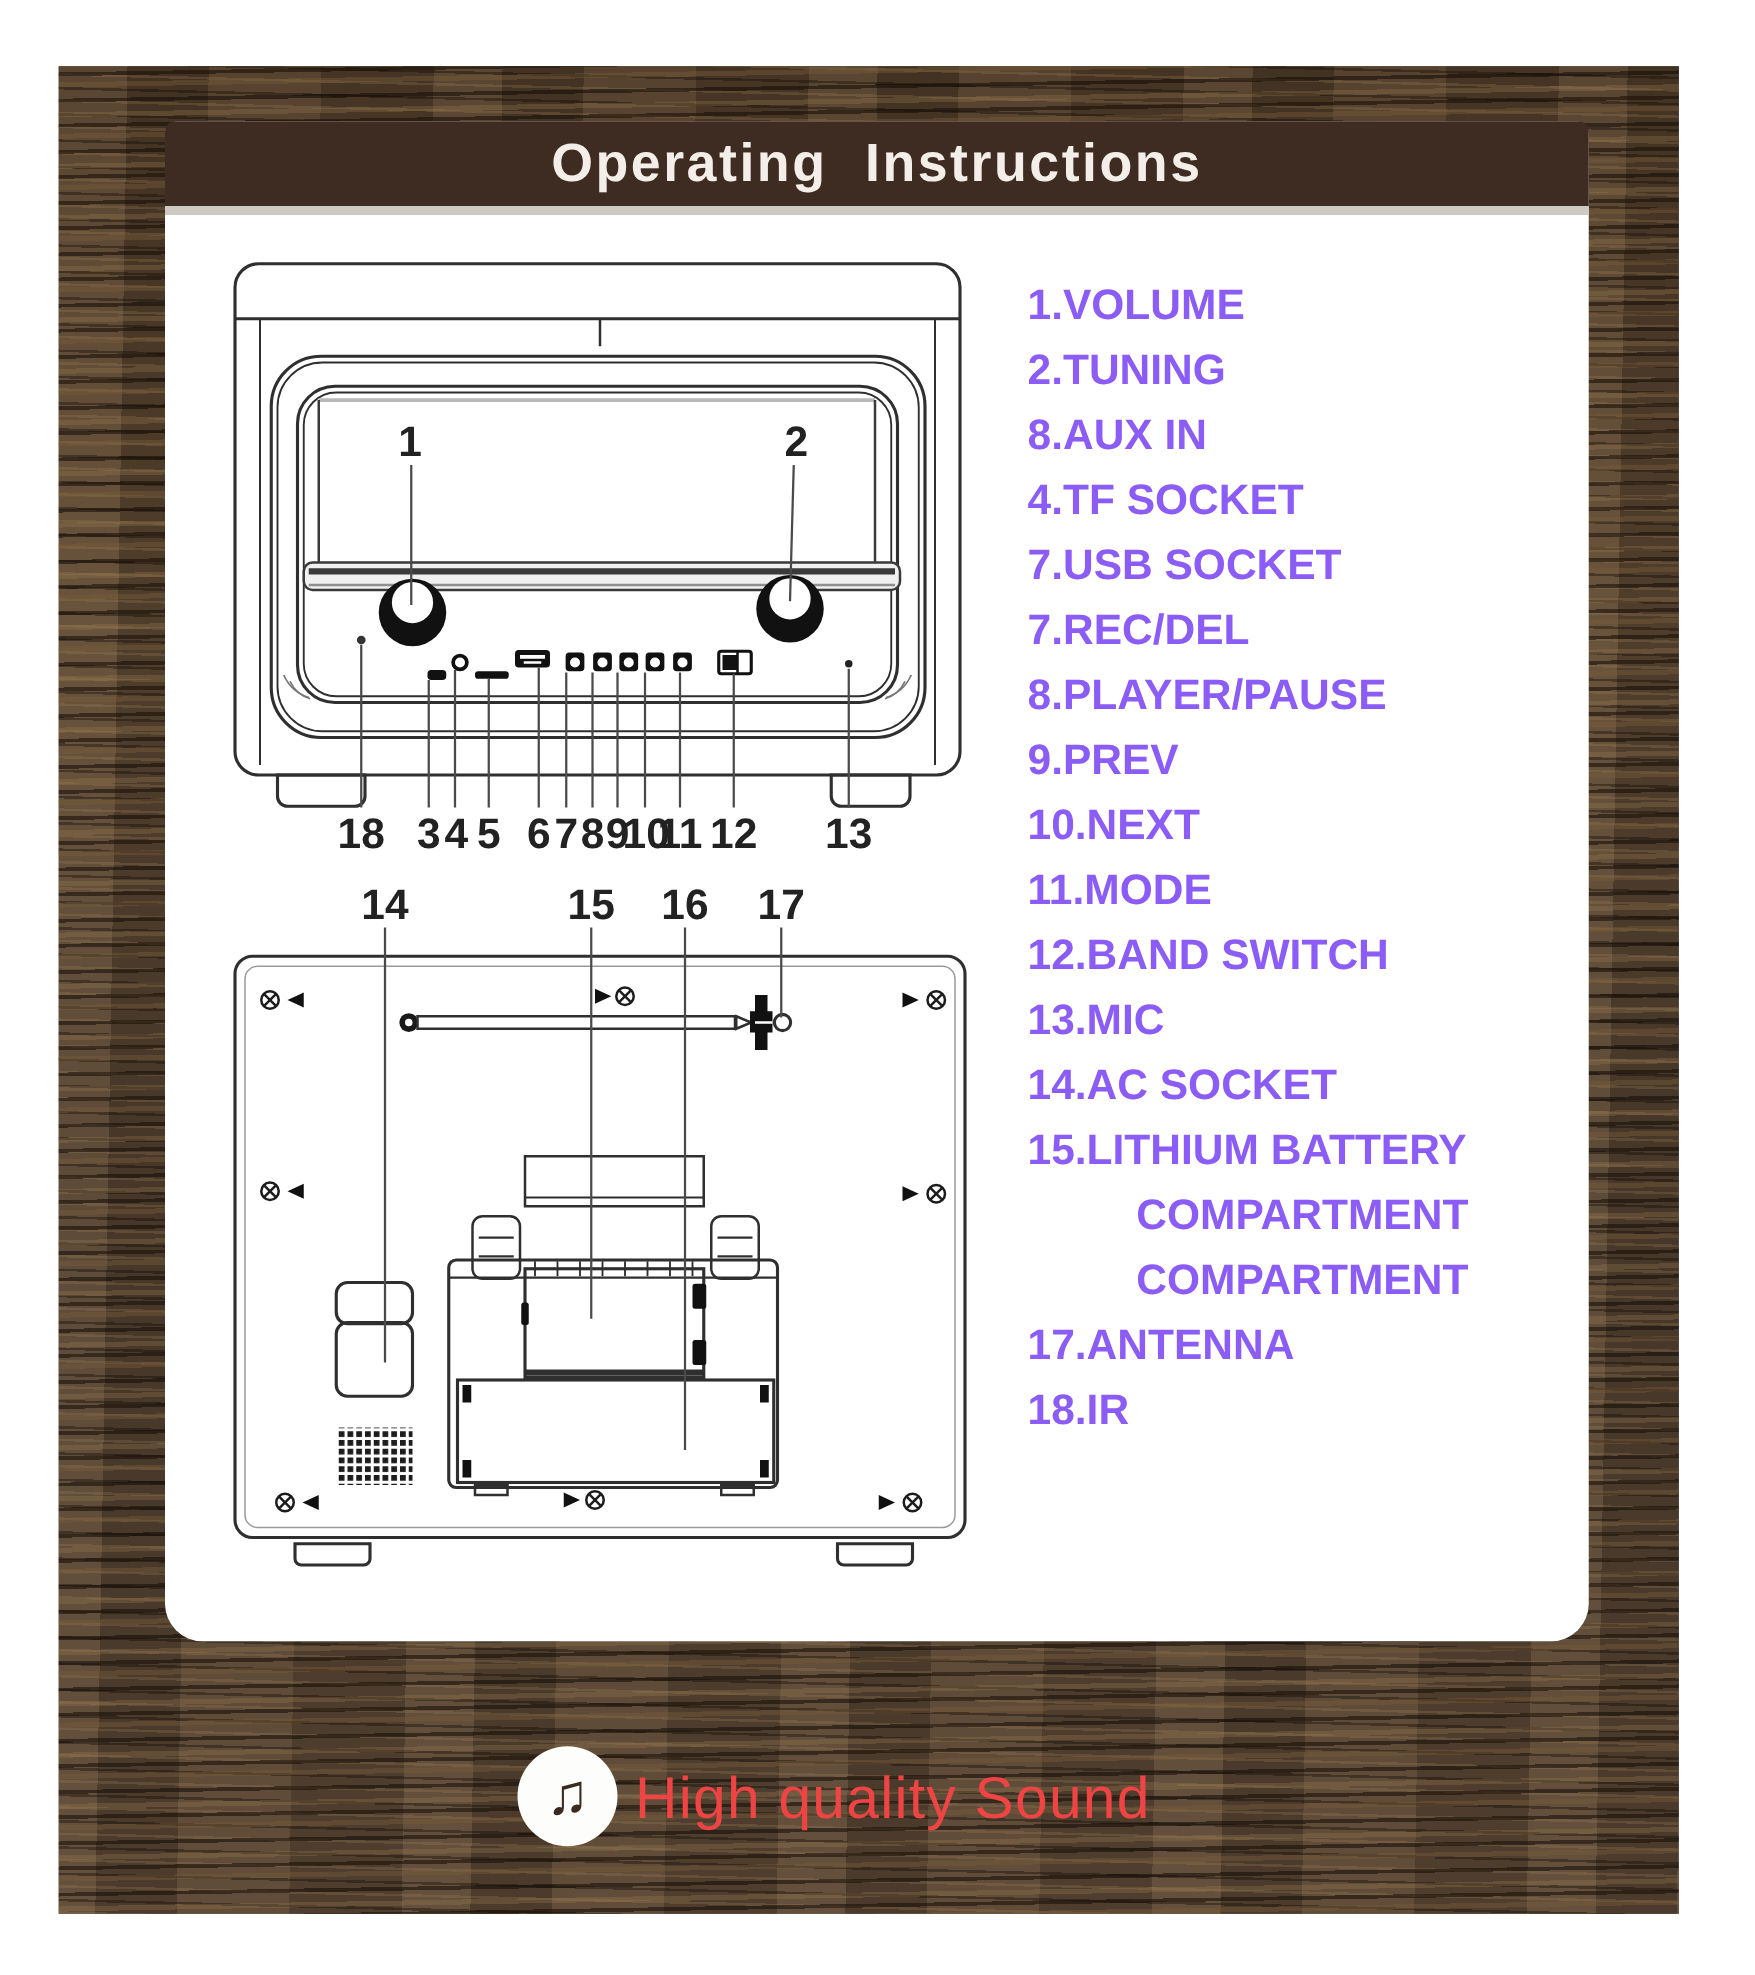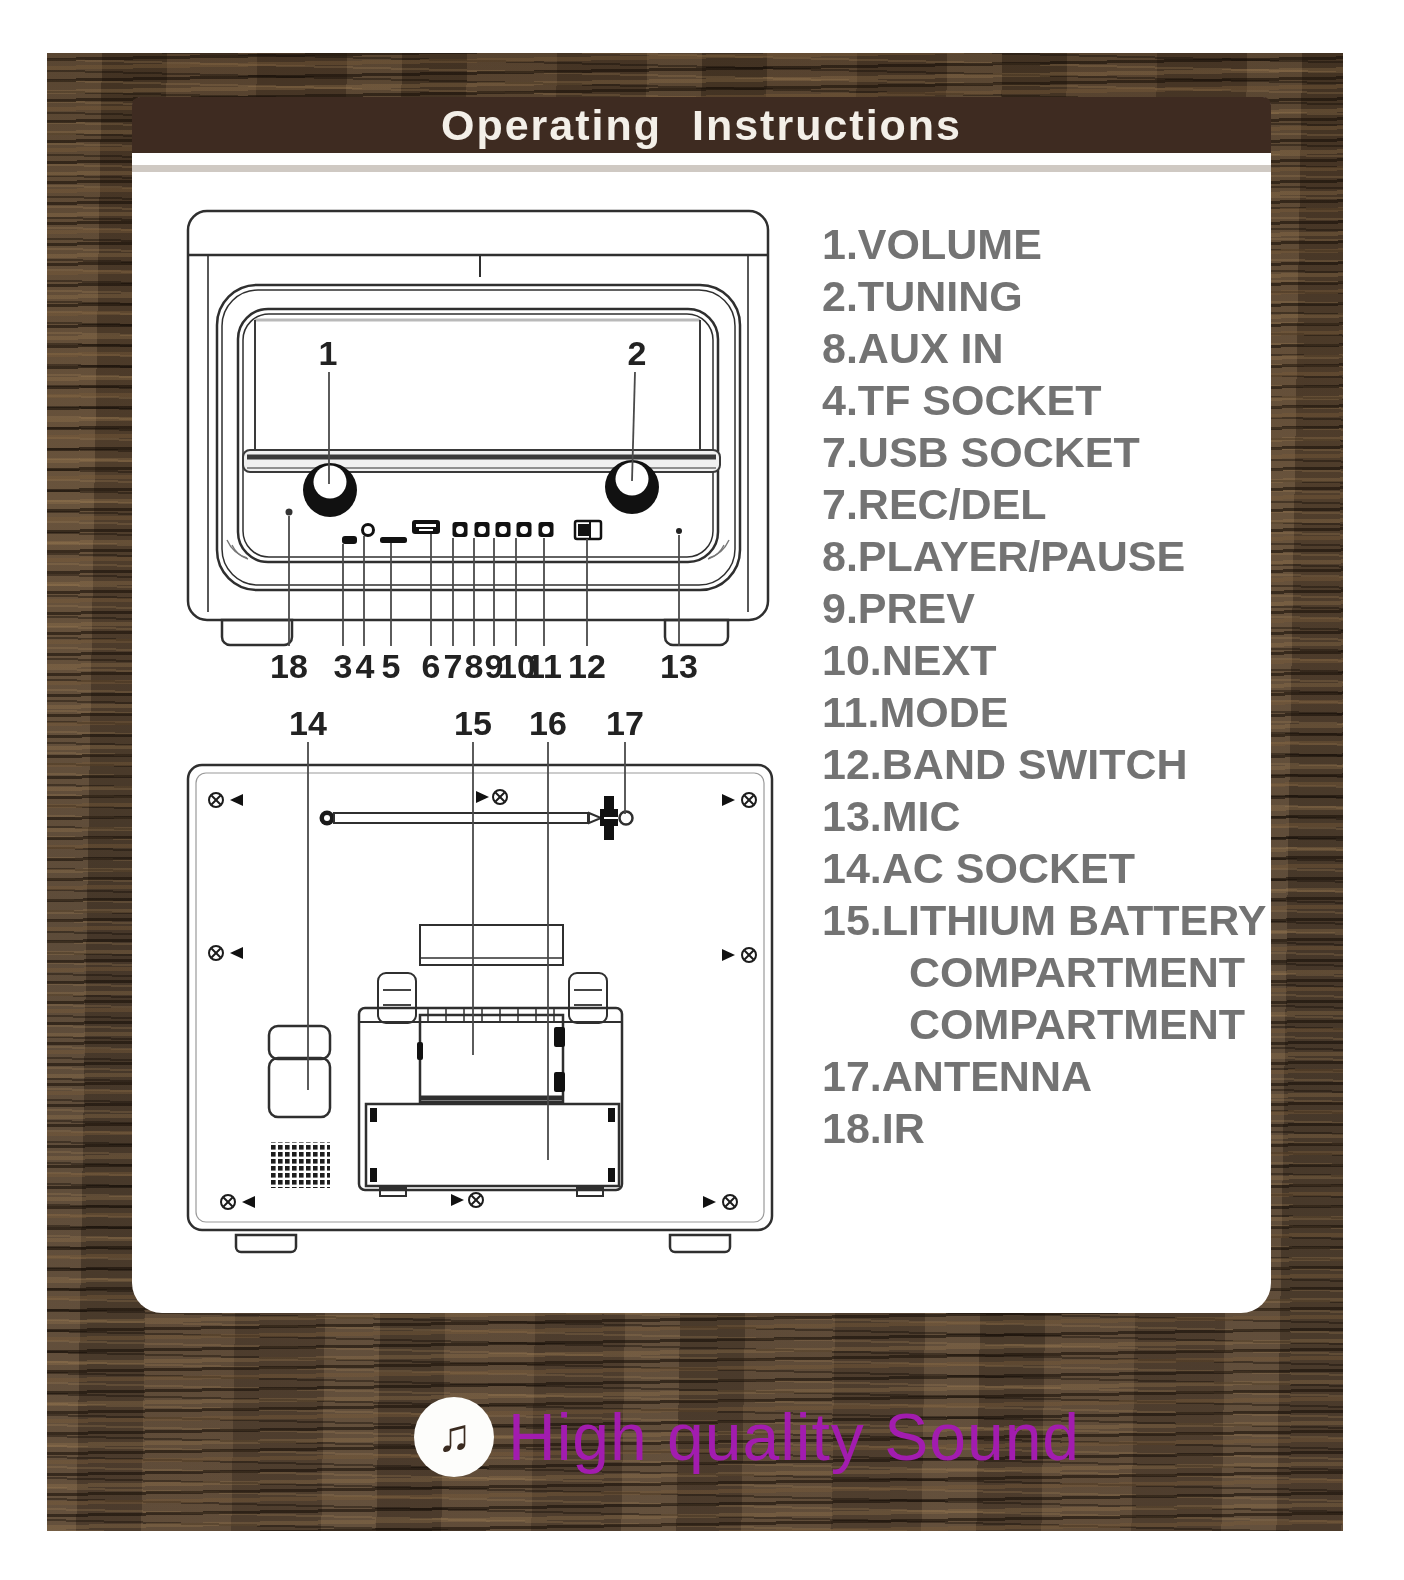--- a/index.html
+++ b/index.html
@@ -20,42 +20,42 @@
         rgba(15,9,4,.38) 10px 12px, rgba(0,0,0,0) 12px 21px),
       repeating-linear-gradient(91deg,
         rgba(255,226,178,.07) 0 55px, rgba(0,0,0,.14) 55px 120px,
         rgba(255,220,170,.05) 120px 210px, rgba(0,0,0,.10) 210px 300px),
       linear-gradient(180deg,#4d3a28 0%,#5d4833 30%,#514030 60%,#584533 100%);
   }
 
   
   #panel{position:absolute;left:132px;top:97px;width:1139px;height:1216px;
          background:#ffffff;border-radius:10px 10px 30px 30px;}
-  #header-bar{position:absolute;left:0;top:0;width:1139px;height:56px;background:#3e2b21;
+  #header-bar{position:absolute;left:0;top:0;width:1139px;height:68px;background:#3e2b21;
               border-radius:8px 8px 0 0;display:flex;align-items:center;justify-content:center;}
   #header-bar .title{color:#f3efe8;font-size:43px;font-weight:bold;letter-spacing:2px;word-spacing:16px;}
   #header-divider{position:absolute;left:0;top:68px;width:1139px;height:7px;background:#cfc9c3;}
 
   
-  .parts-list{position:absolute;left:822px;top:218px;width:440px;color:#737373;
-              font-size:43px;font-weight:bold;line-height:52px;white-space:nowrap;}
+  .parts-list{position:absolute;left:822px;top:218px;width:440px;color:#8b5cf6;
+              font-size:34px;font-weight:bold;line-height:52px;white-space:nowrap;}
   .parts-list .indent{margin-left:87px;}
 
   
   svg{position:absolute;overflow:visible;}
   #front-view{left:180px;top:200px;}
   #back-view{left:180px;top:690px;}
   .callout{font-family:"Liberation Sans",sans-serif;font-size:34px;font-weight:bold;fill:#222222;}
 
   
   #footer{position:absolute;left:414px;top:1395px;height:84px;display:flex;align-items:center;gap:14px;}
   #note-badge{width:80px;height:80px;border-radius:50%;background:#fdfdfb;display:flex;
               align-items:center;justify-content:center;}
   #note-badge .note{color:#3a2b20;font-size:46px;line-height:1;transform:translateY(-2px);}
-  #footer .tagline{color:#a21caf;font-size:66px;letter-spacing:1px;white-space:nowrap;}
+  #footer .tagline{color:#ef4444;font-size:47px;letter-spacing:1px;white-space:nowrap;}
 </style>
 </head>
 <body>
 
 <div id="page">
   <div id="wood"></div>
 
   <div id="panel">
     <div id="header-bar">
       <span class="title">Operating Instructions</span>

